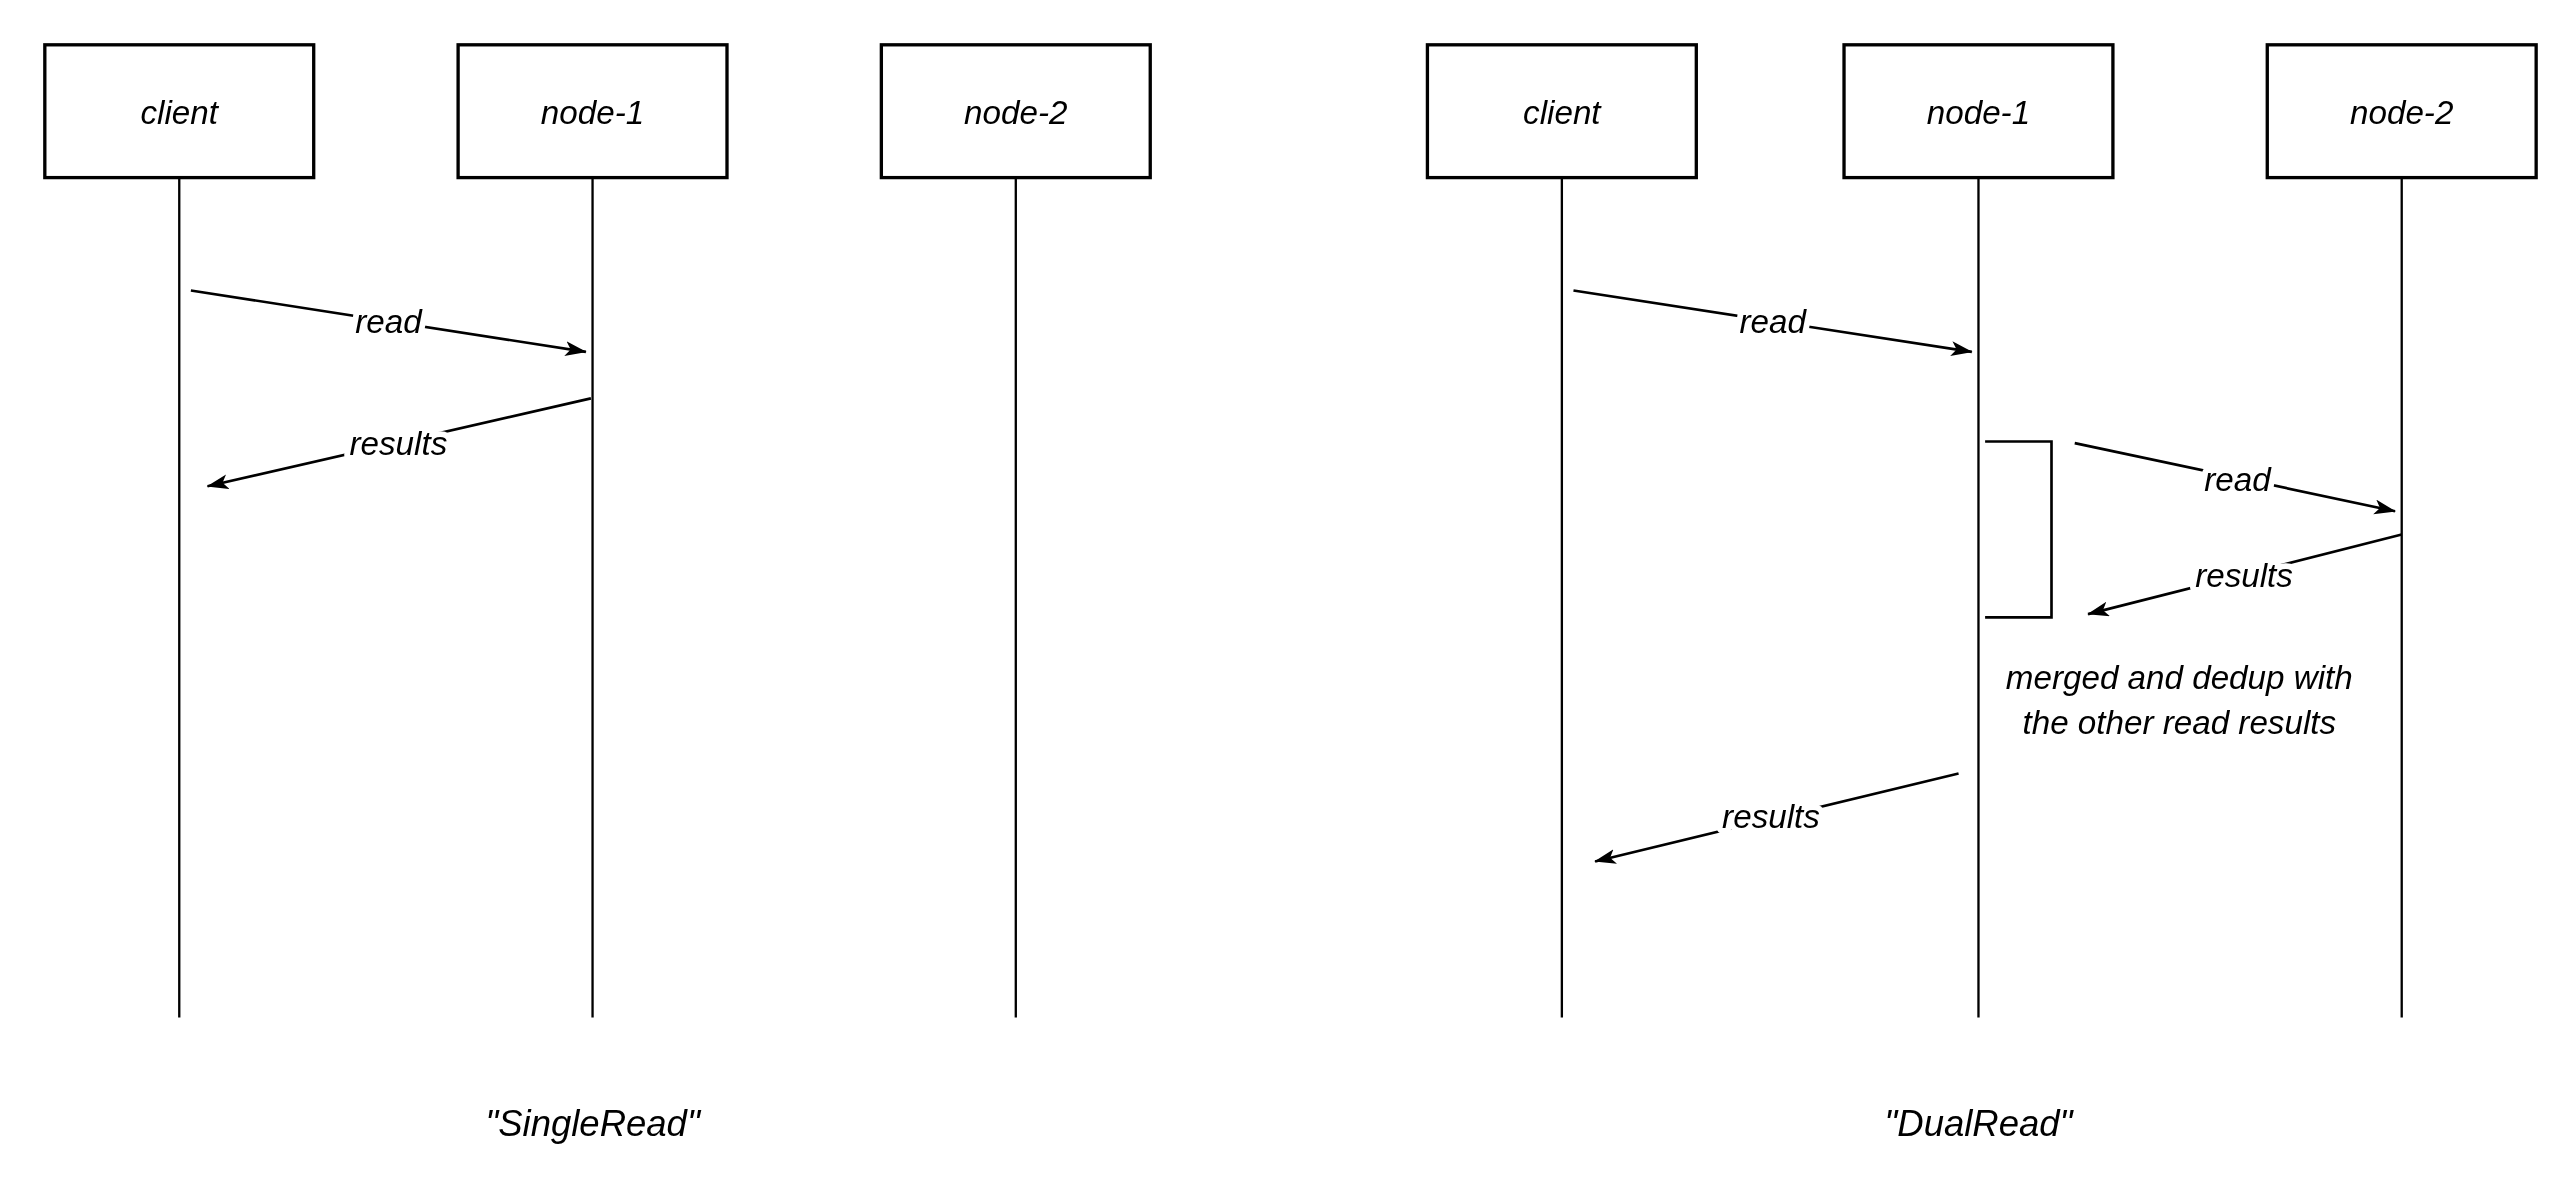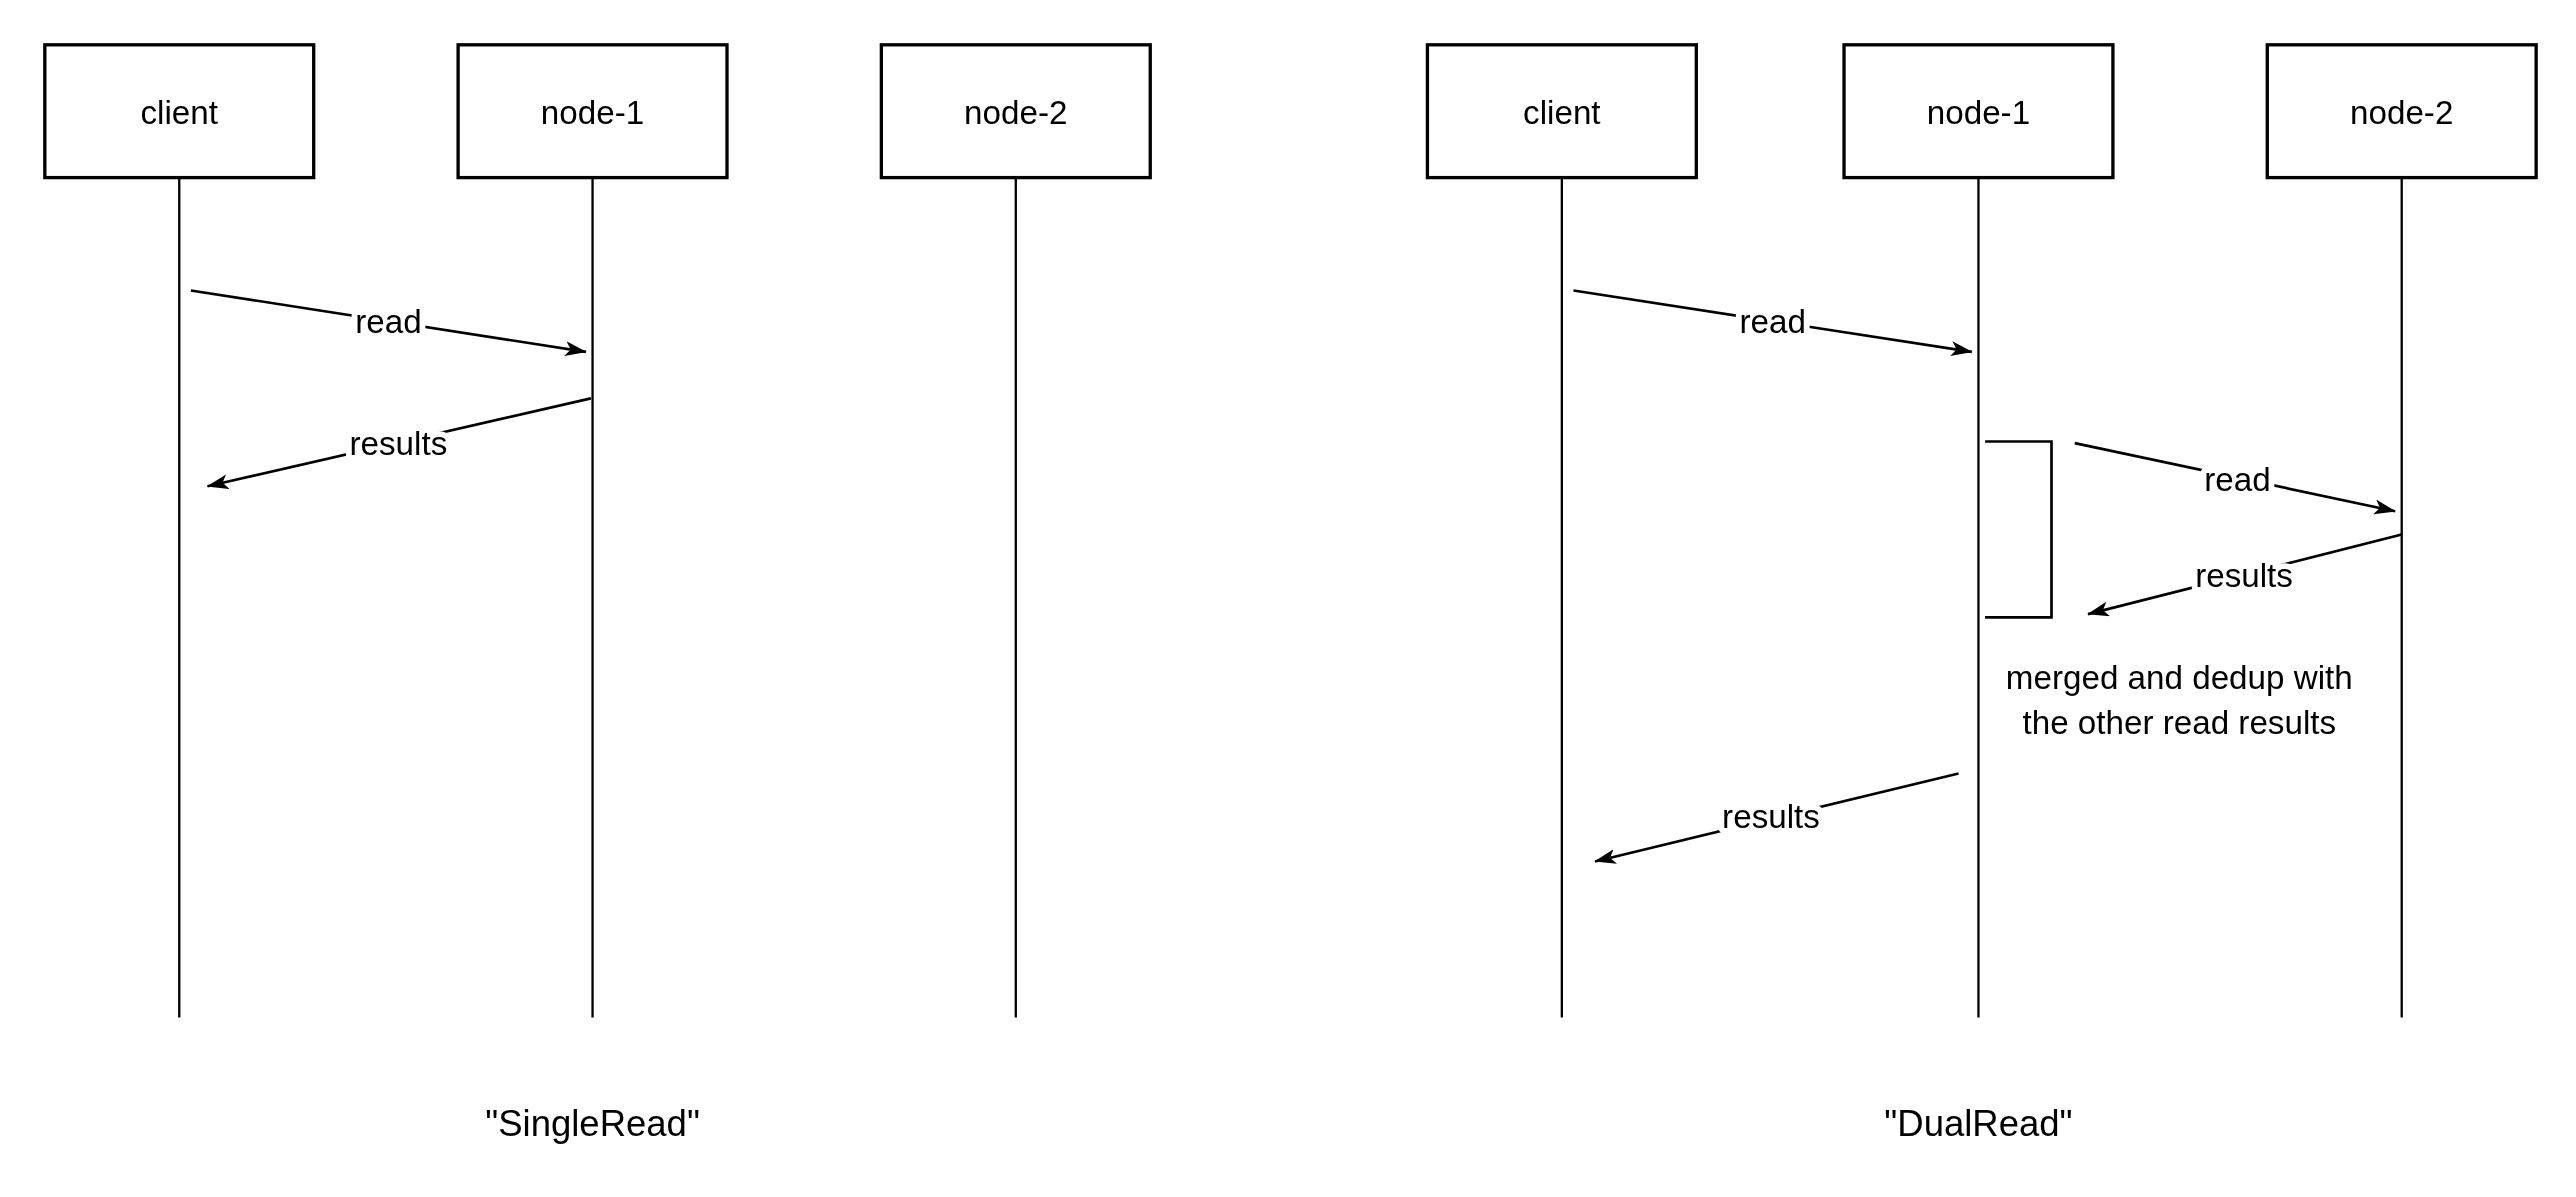--- a/index.html
+++ b/index.html
@@ -3,20 +3,21 @@
 <meta charset="utf-8">
 <style>
   html, body {
     margin: 0;
     padding: 0;
     background: #ffffff;
   }
   .canvas-wrap {
     width: 100%;
     background: #be185d;
+    font-style: italic;
   }
   svg {
     display: block;
     width: 100%;
     height: auto;
     background: #ffffff;
     font-family: "Liberation Sans", "DejaVu Sans", sans-serif;
   }
   .actor-box {
     fill: #ffffff;

